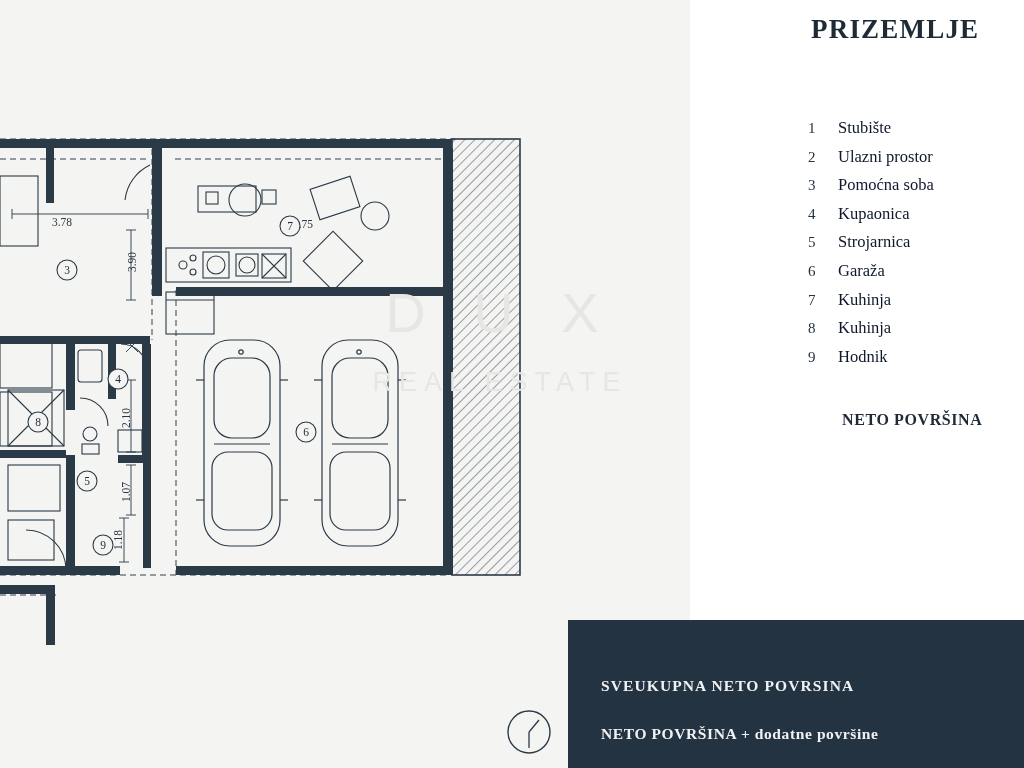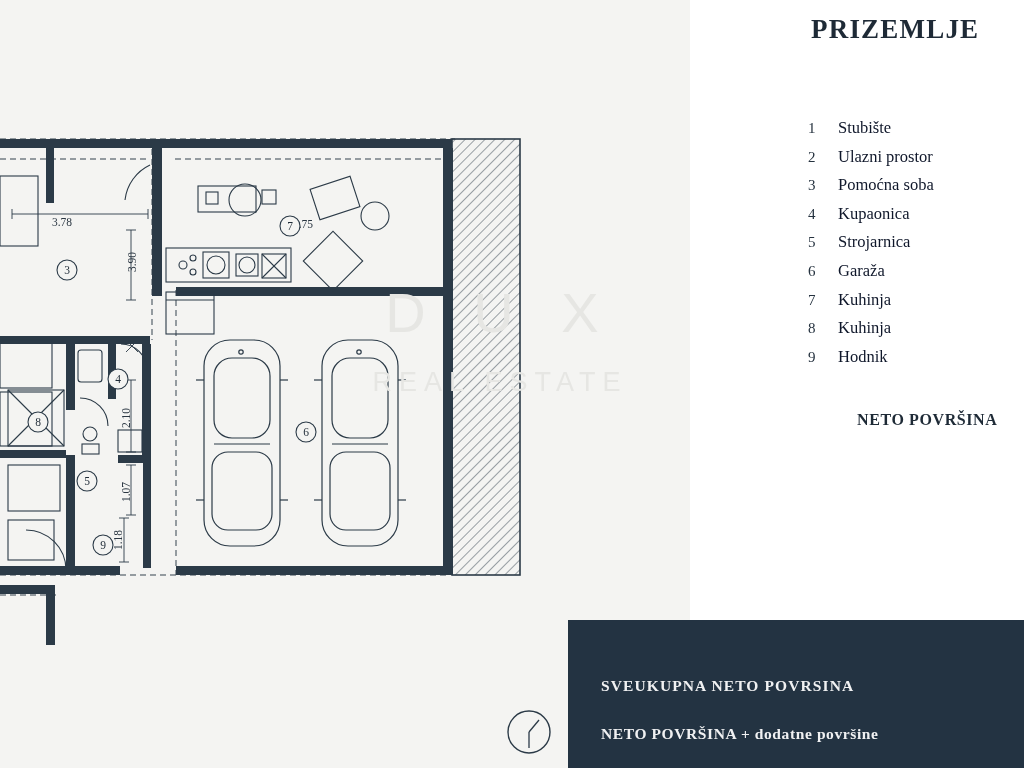--- a/index.html
+++ b/index.html
@@ -89,21 +89,20 @@
     color: #0f172a;
   }
   .neto-heading {
     position: absolute;
     left: 152px; top: 411px;
     font-size: 16px;
     font-weight: bold;
     letter-spacing: 0.6px;
     color: #1e2a36;
     white-space: nowrap;
-    margin-left: 15px;
   }
 
   
   .dark-banner {
     position: absolute;
     left: 568px; top: 620px;
     width: 456px; height: 148px;
     background: #233342;
     color: #ffffff;
   }

